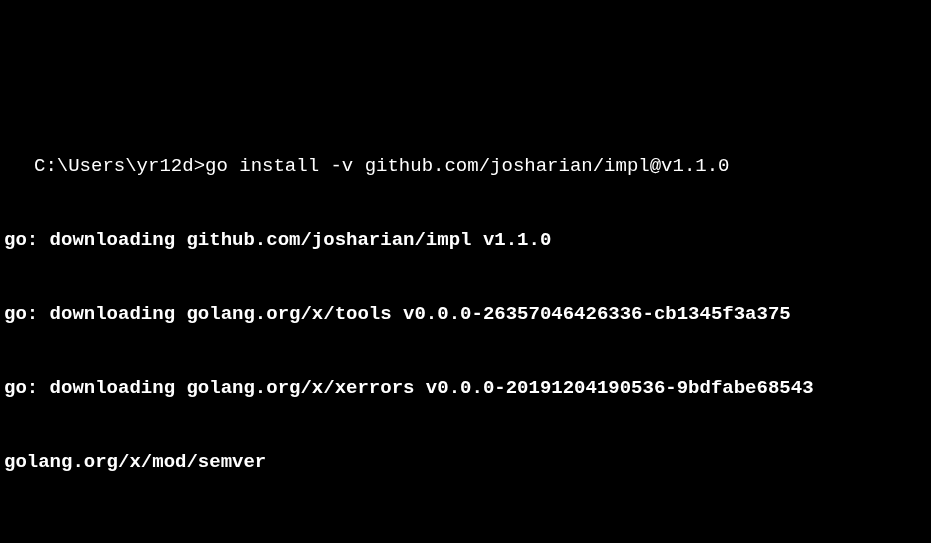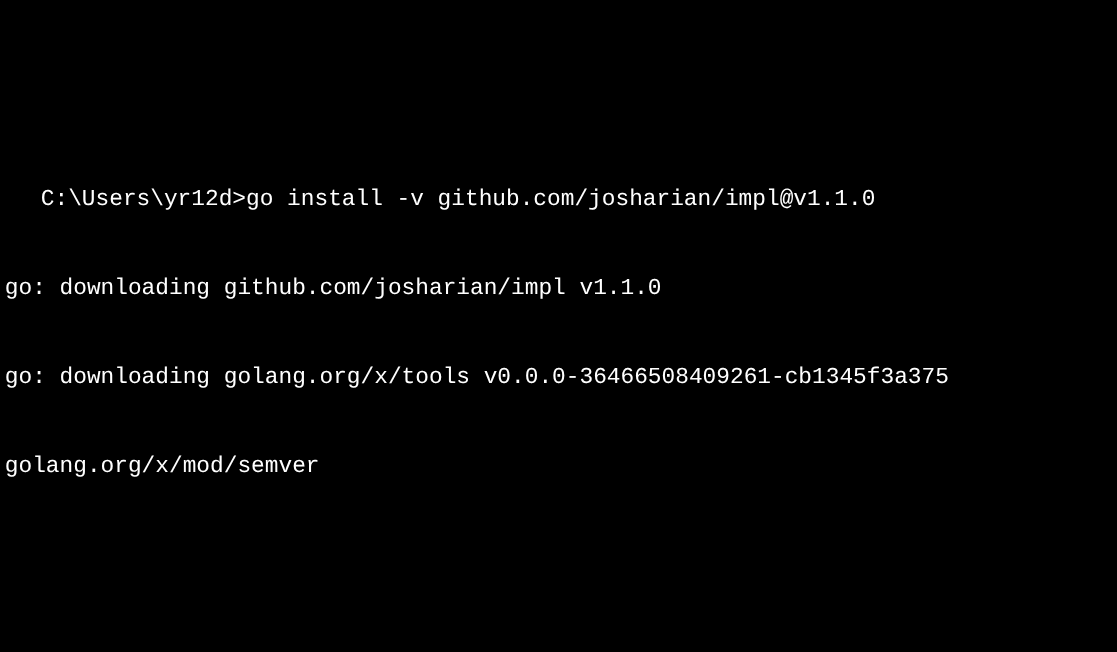--- a/index.html
+++ b/index.html
@@ -14,20 +14,21 @@
       font-size: 19px;
       line-height: 1.3;
       padding: 6px 4px;
       width: 931px;
       height: 543px;
       overflow: hidden;
       white-space: pre;
     }
     .line {
       display: block;
+      font-weight: bold;
     }
     .prompt-line {
       display: flex;
       align-items: baseline;
     }
     .prompt {
       display: inline;
       margin-left: 30px;
     }
     .command {
@@ -37,21 +38,22 @@
 </head>
 <body>
 
 
 
 <div>
   <div class="prompt-line">
     <span class="prompt">C:\Users\yr12d&gt;</span><span class="command">go install -v github.com/josharian/impl@v1.1.0</span>
   </div>
   <span class="line">go: downloading github.com/josharian/impl v1.1.0</span>
-  <span class="line">go: downloading golang.org/x/tools v0.0.0-36466508409261-cb1345f3a375</span>
+  <span class="line">go: downloading golang.org/x/tools v0.0.0-26357046426336-cb1345f3a375</span>
+  <span class="line">go: downloading golang.org/x/xerrors v0.0.0-20191204190536-9bdfabe68543</span>
   <span class="line">golang.org/x/mod/semver</span>
   
   
   
   
   
   
   
   
   

